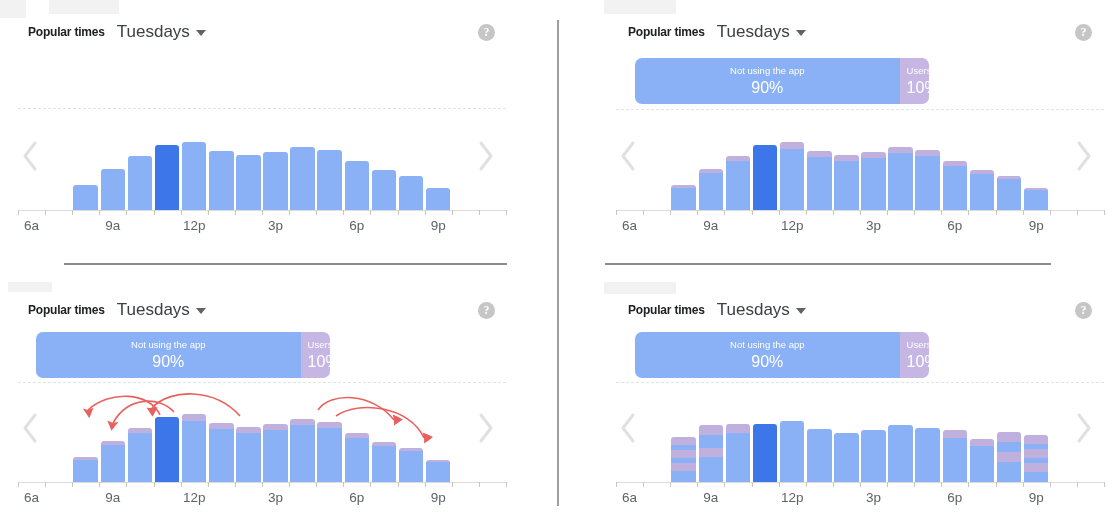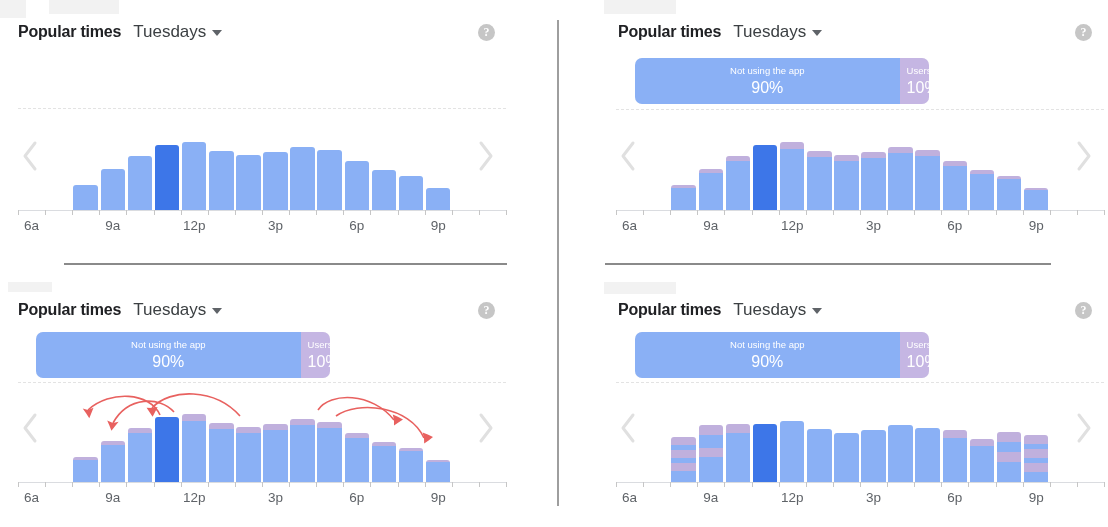--- a/index.html
+++ b/index.html
@@ -15,22 +15,22 @@
 
   
   .v-divider{position:absolute;left:557px;top:20px;width:2px;height:486px;background:#9e9e9e;}
 
   
   .panel{position:absolute;}
 
   
   .panel-head{position:absolute;left:0;top:0;display:flex;align-items:center;width:100%;}
   .title{
-    font-size:16px;font-weight:bold;color:#202124;letter-spacing:-0.2px;
-    line-height:24px;white-space:nowrap;
+    font-size:12px;font-weight:bold;color:#202124;letter-spacing:-0.2px;
+    line-height:24px;white-space:nowrap;margin-left:10px;
   }
   .day-select{
     margin-left:12px;display:flex;align-items:center;gap:6px;
     font-size:17px;color:#3c4043;line-height:22px;white-space:nowrap;cursor:pointer;
   }
   .caret{
     width:0;height:0;border-left:5px solid transparent;border-right:5px solid transparent;
     border-top:6px solid #5f6368;display:inline-block;position:relative;top:1px;
   }
   .help-icon{

